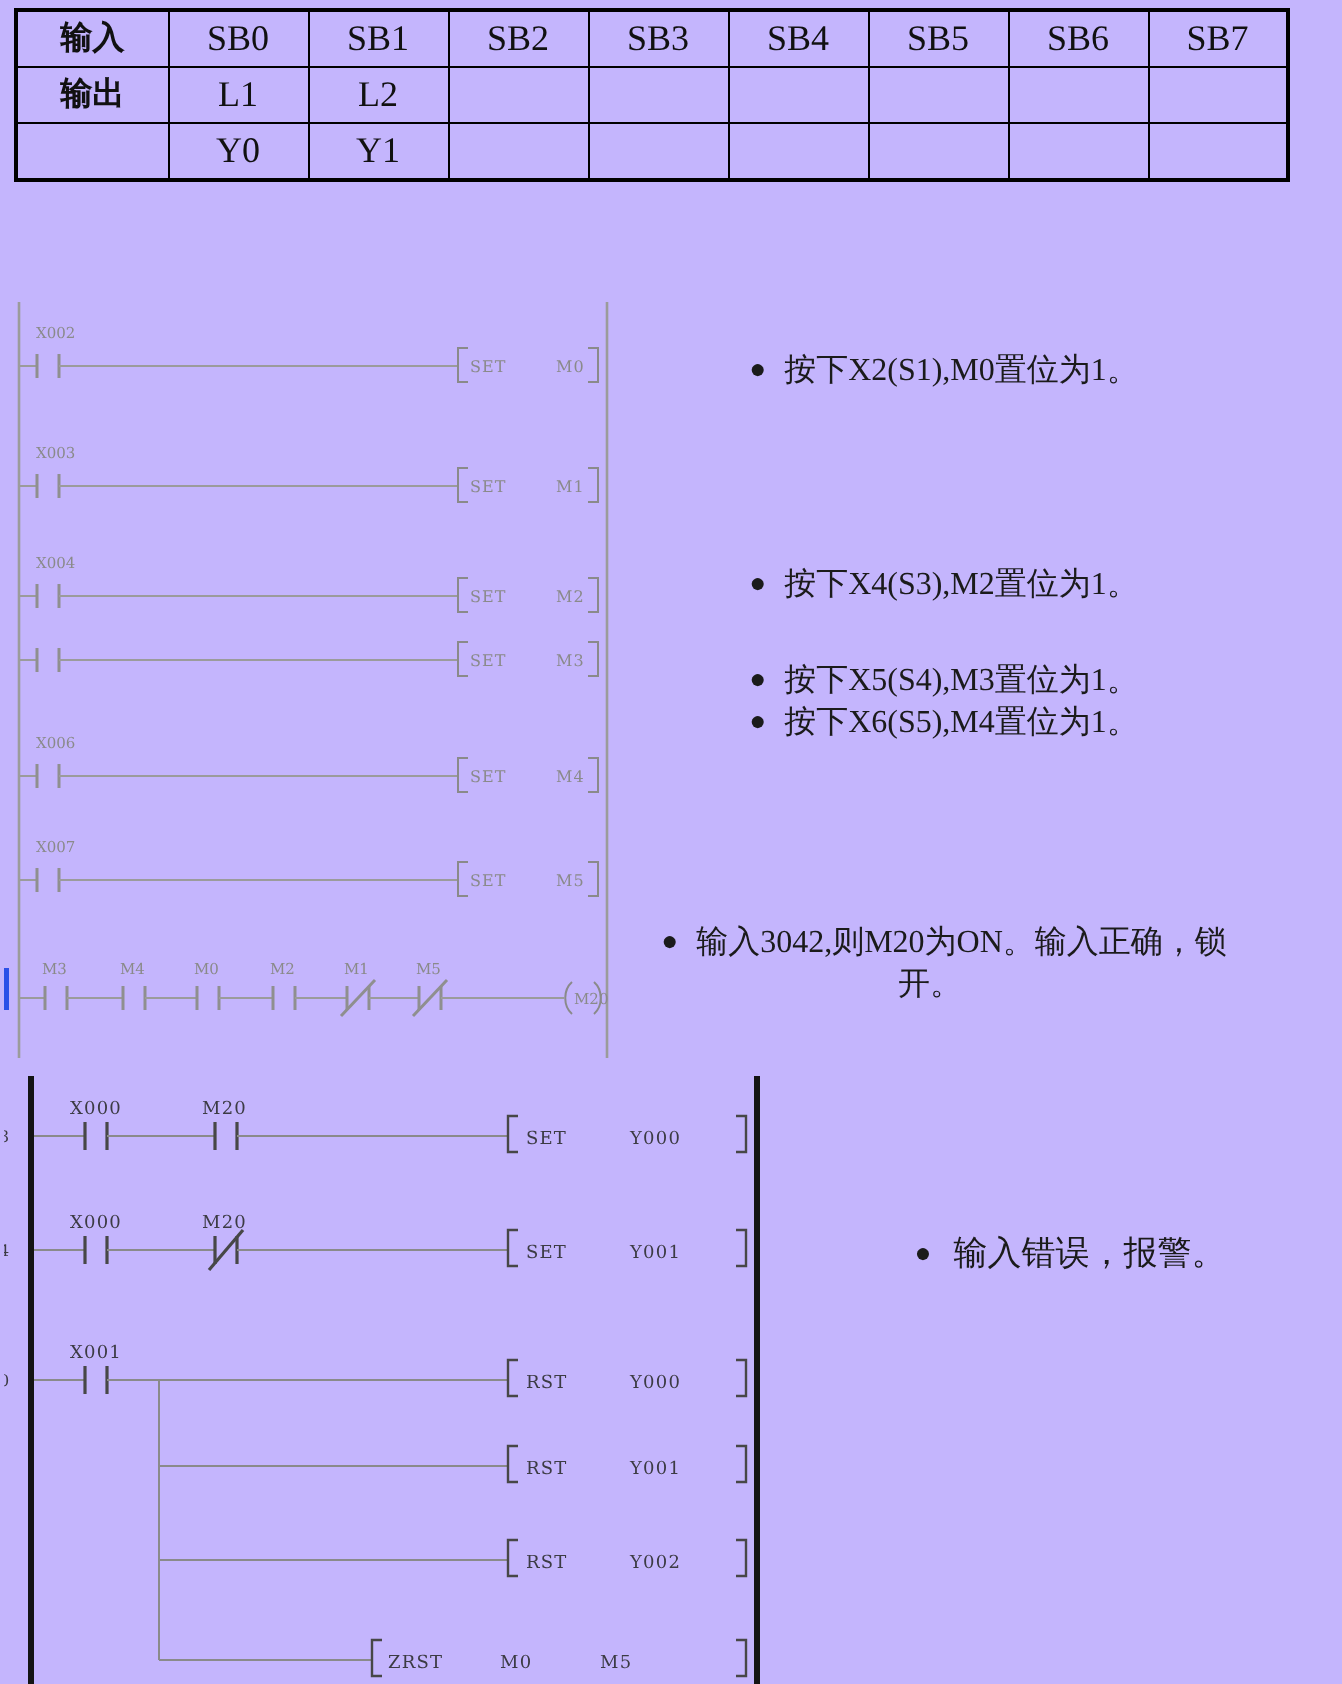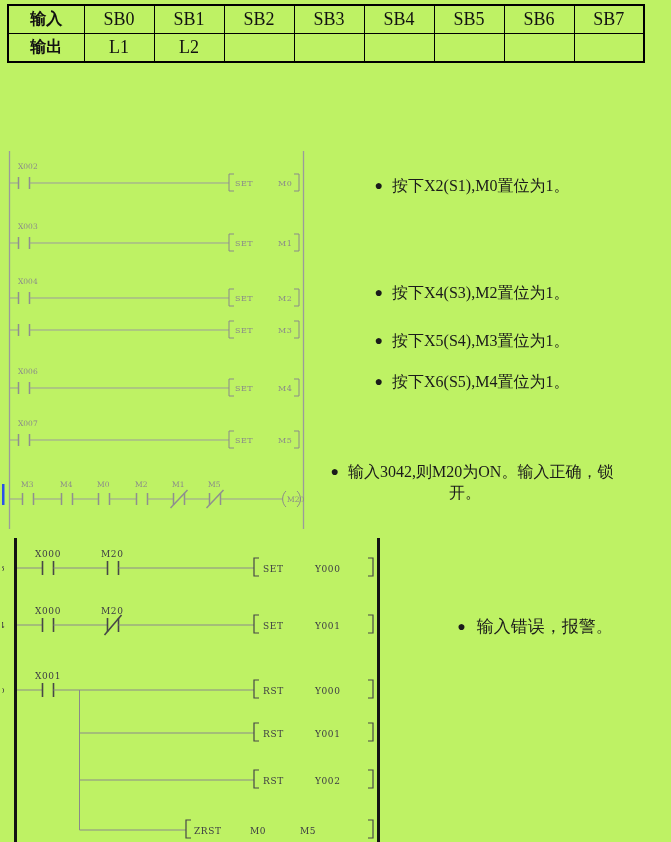--- a/index.html
+++ b/index.html
@@ -1,16 +1,16 @@
 <!DOCTYPE html>
 <html><head>
 <meta charset="utf-8">
 <style>
   html,body{margin:0;padding:0;background:#fff;}
-  .page{position:relative;width:671px;height:842px;background:#bef264;overflow:hidden;
+  .page{position:relative;width:671px;height:842px;background:#c4b5fd;overflow:hidden;
         font-family:"Liberation Serif","DejaVu Serif",serif;}
 
   
   table.io{position:absolute;left:7px;top:4px;border-collapse:collapse;table-layout:fixed;
            border:2px solid #000;}
   table.io td{border:1px solid #000;height:27px;text-align:center;vertical-align:middle;
               font-size:18px;color:#111;padding:0;overflow:hidden;}
   table.io td.hdr{font-weight:bold;font-size:16px;}
 
   
@@ -62,20 +62,31 @@
       <td>SB3</td>
       <td>SB4</td>
       <td>SB5</td>
       <td>SB6</td>
       <td>SB7</td>
     </tr>
     <tr>
       <td class="hdr">输出</td>
       <td>L1</td>
       <td>L2</td>
+      <td></td>
+      <td></td>
+      <td></td>
+      <td></td>
+      <td></td>
+      <td></td>
+    </tr>
+    <tr>
+      <td></td>
+      <td>Y0</td>
+      <td>Y1</td>
       <td></td>
       <td></td>
       <td></td>
       <td></td>
       <td></td>
       <td></td>
     </tr>
   </tbody>
     </table>
 
@@ -186,21 +197,21 @@
       <line class="w1" x1="218.5" y1="351" x2="280" y2="351"></line>
       <path class="br1" d="M284,343 c-4.5,4 -4.5,12 0,16"></path>
       <text class="t1" x="285" y="354">M20</text>
       <path class="br1" d="M295,343 c4.5,4 4.5,12 0,16"></path>
     </g>
   </svg>
 
   <div class="note" style="top:175px"><span class="blt">●</span><span>按下X2(S1),M0置位为1。</span></div>
   <div class="note" style="top:282px"><span class="blt">●</span><span>按下X4(S3),M2置位为1。</span></div>
   <div class="note" style="top:330px"><span class="blt">●</span><span>按下X5(S4),M3置位为1。</span></div>
-  <div class="note" style="top:371px"><span class="blt">●</span><span>按下X6(S5),M4置位为1。</span></div>
+  <div class="note" style="top:351px"><span class="blt">●</span><span>按下X6(S5),M4置位为1。</span></div>
   <div class="note" style="top:461px"><span class="blt">●</span><span>输入3042,则M20为ON。输入正确，锁开。</span></div>
 
   <svg style="left:2px;top:538px" width="388" height="304" viewBox="0 0 388 304">
     <line class="rail2" x1="13.5" y1="0" x2="13.5" y2="304"></line>
     <line class="rail2" x1="376.5" y1="0" x2="376.5" y2="304"></line>
     <text class="num2" x="-2.5" y="33">3</text>
     <text class="num2" x="-2.5" y="90">4</text>
     <text class="num2" x="-2.5" y="155">0</text>
 
     <g>

